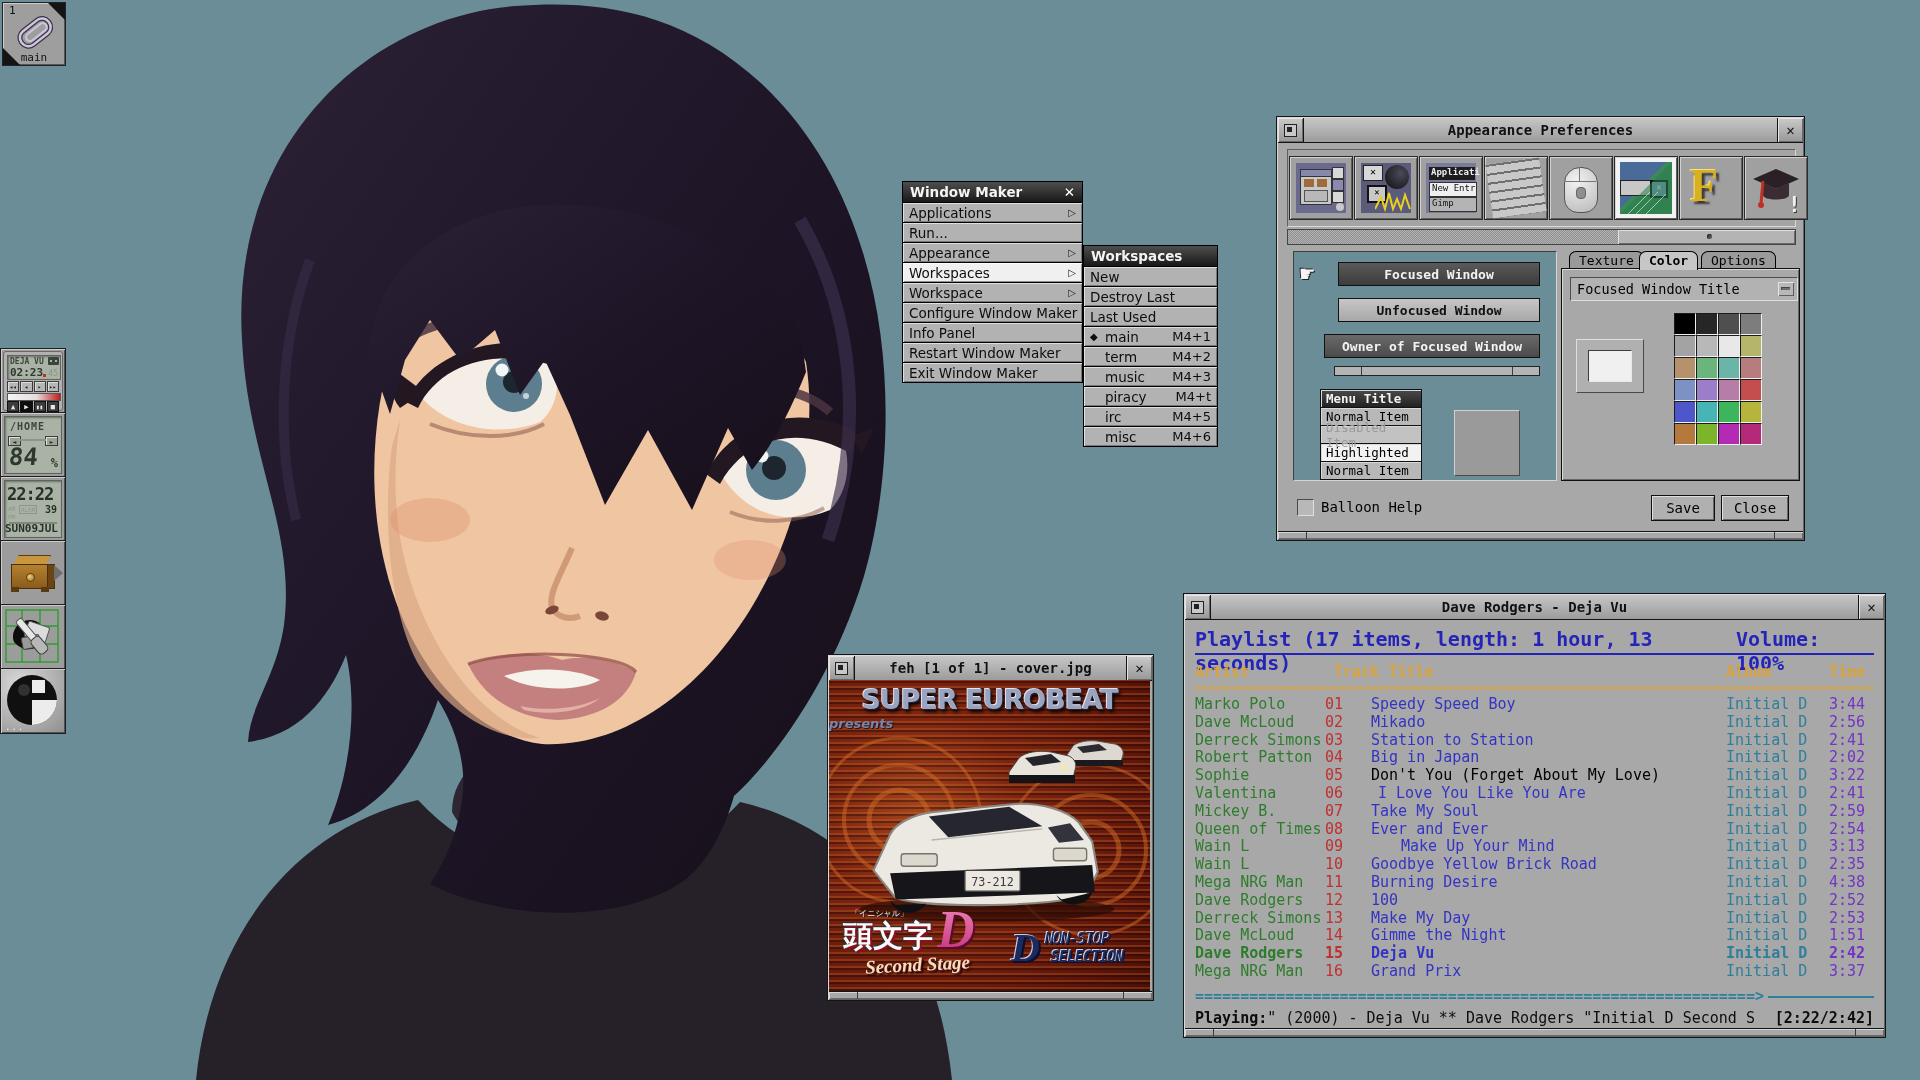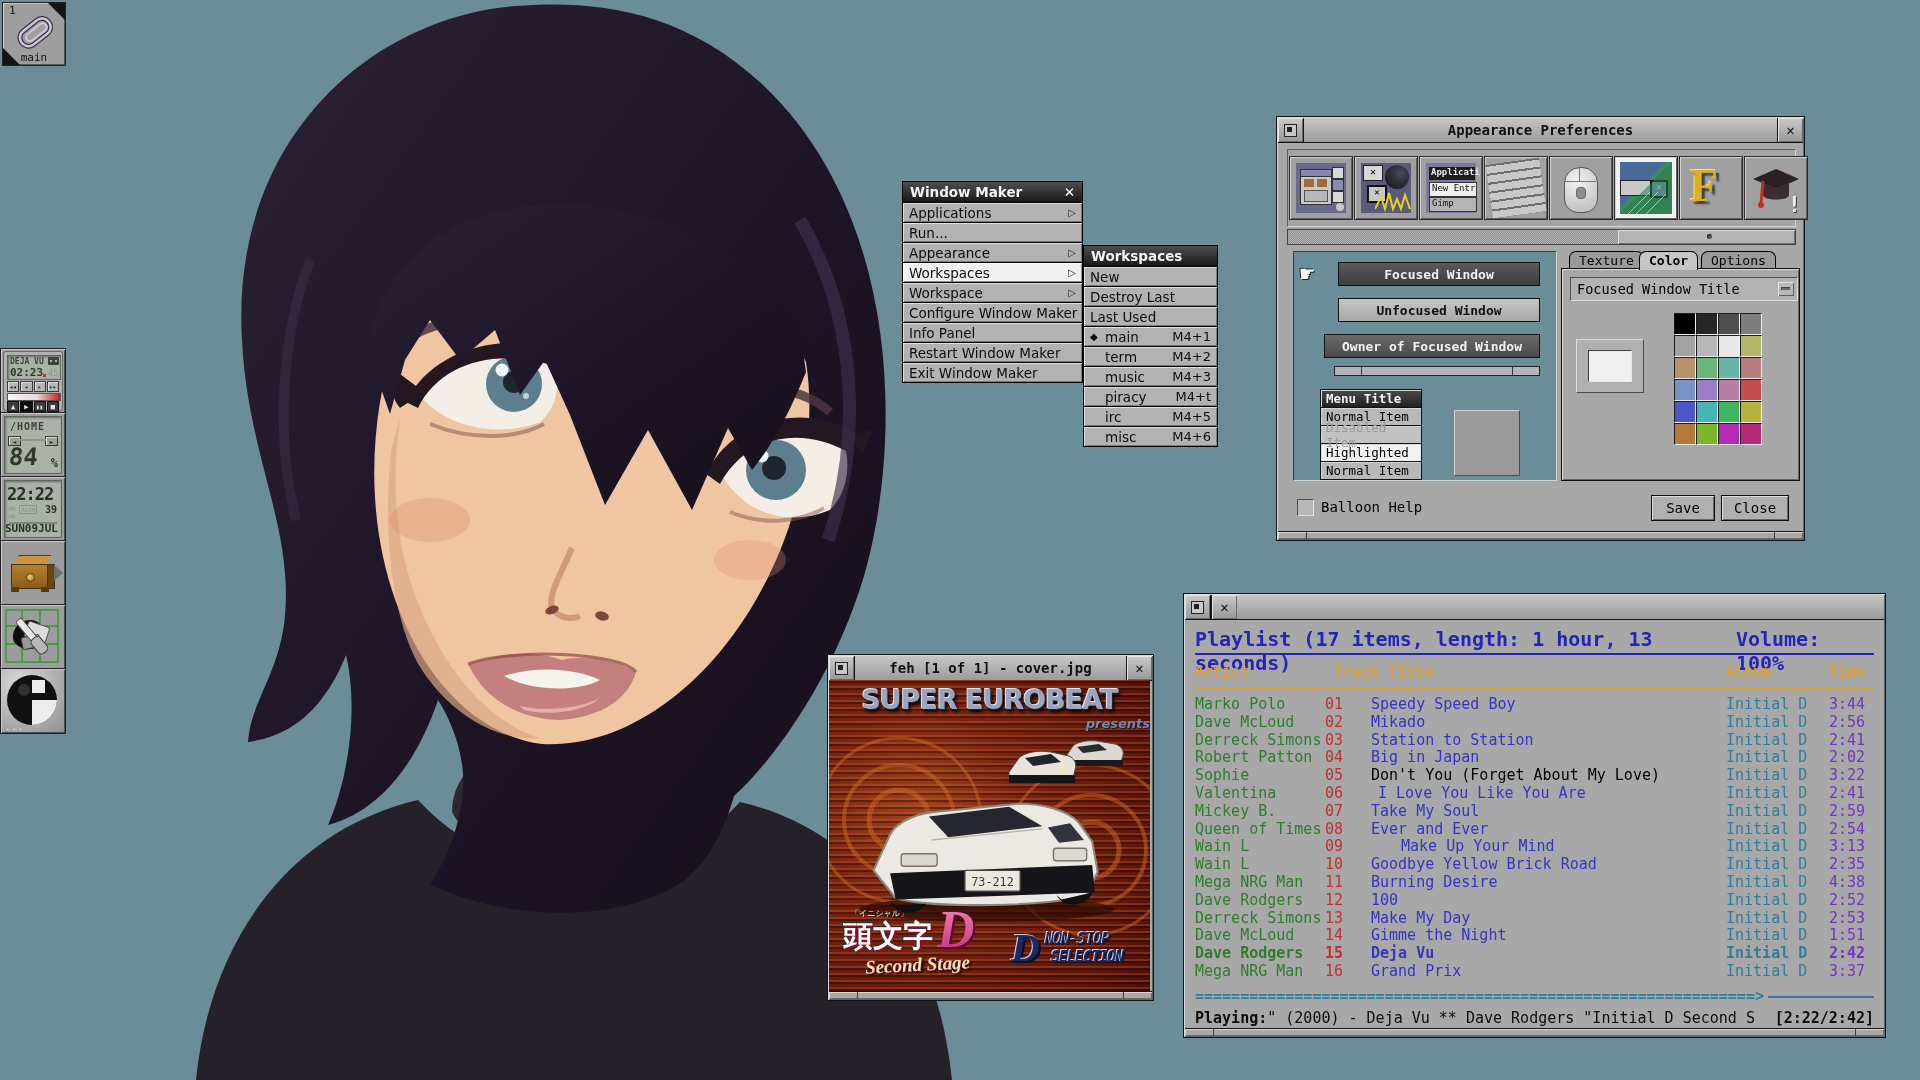--- a/index.html
+++ b/index.html
@@ -79,21 +79,21 @@
 
   
   .cover{position:absolute;left:1px;top:25px;width:321px;height:311px;overflow:hidden;
          background:
           repeating-linear-gradient(0deg, rgba(20,4,2,.38) 0 2px, rgba(210,110,40,.30) 2px 4px, rgba(120,30,10,0) 4px 7px),
           radial-gradient(circle at 28% 42%, #a2431c 0%, #7c2410 34%, #5e150a 78%, #4a0f06 100%)}
   .cover .brand{position:absolute;top:4px;left:0;right:0;text-align:center;
          font-family:"DejaVu Sans",sans-serif;font-weight:bold;font-size:27px;letter-spacing:-1px;
          color:#9aa3c0;text-shadow:-1px -1px 0 #dfe4f2,1px 1px 0 #23202c,2px 3px 4px #000;
          transform:scaleY(.96)}
-  .cover .presents{position:absolute;top:36px;left:0;right:0;text-align:right;
+  .cover .presents{position:absolute;top:36px;left:0;right:0;text-align:left;
          font-family:"DejaVu Sans",sans-serif;font-style:italic;font-weight:bold;font-size:13px;
          color:#7c85a8;text-shadow:1px 1px 0 #1d1a26}
 </style>
 </head>
 <body style="background: rgb(107, 141, 152);">
 
 <svg class="abs" style="left:70px;top:0;width:1010px;height:1080px;z-index:0" viewBox="0 0 950 1080">
   <defs>
     <linearGradient id="hg" x1="0" y1="0" x2="1" y2="1">
       <stop offset="0" stop-color="#2c2135"></stop>
@@ -616,20 +616,21 @@
       <i class="nl"></i>
       <i class="nr"></i>
     </div>
 </div>
 
 <div class="win" style="left:1183px;top:593px;width:701px;height:443px;z-index:30">
   <div class="tbar">
     <div class="tbtn l">
         <span class="miniglyph"></span>
       </div>
+    <div class="ttitle">Dave Rodgers - Deja Vu</div>
     <div class="tbtn r">
         <span>✕</span>
       </div>
   </div>
 
   <div class="abs" id="pl-content" style="left:1px;top:25px;right:1px;bottom:9px;overflow:hidden">
     <div class="abs" style="left: 10px; right: 10px; top: 8px; display: flex; font-size: 20px; font-weight: bold; color: rgb(36, 36, 184);" id="pl-summary-row">
       <span>Playlist (17 items, length: 1 hour, 13 seconds)</span>
       <span style="margin-left:auto">Volume: 100%</span>
     </div>

